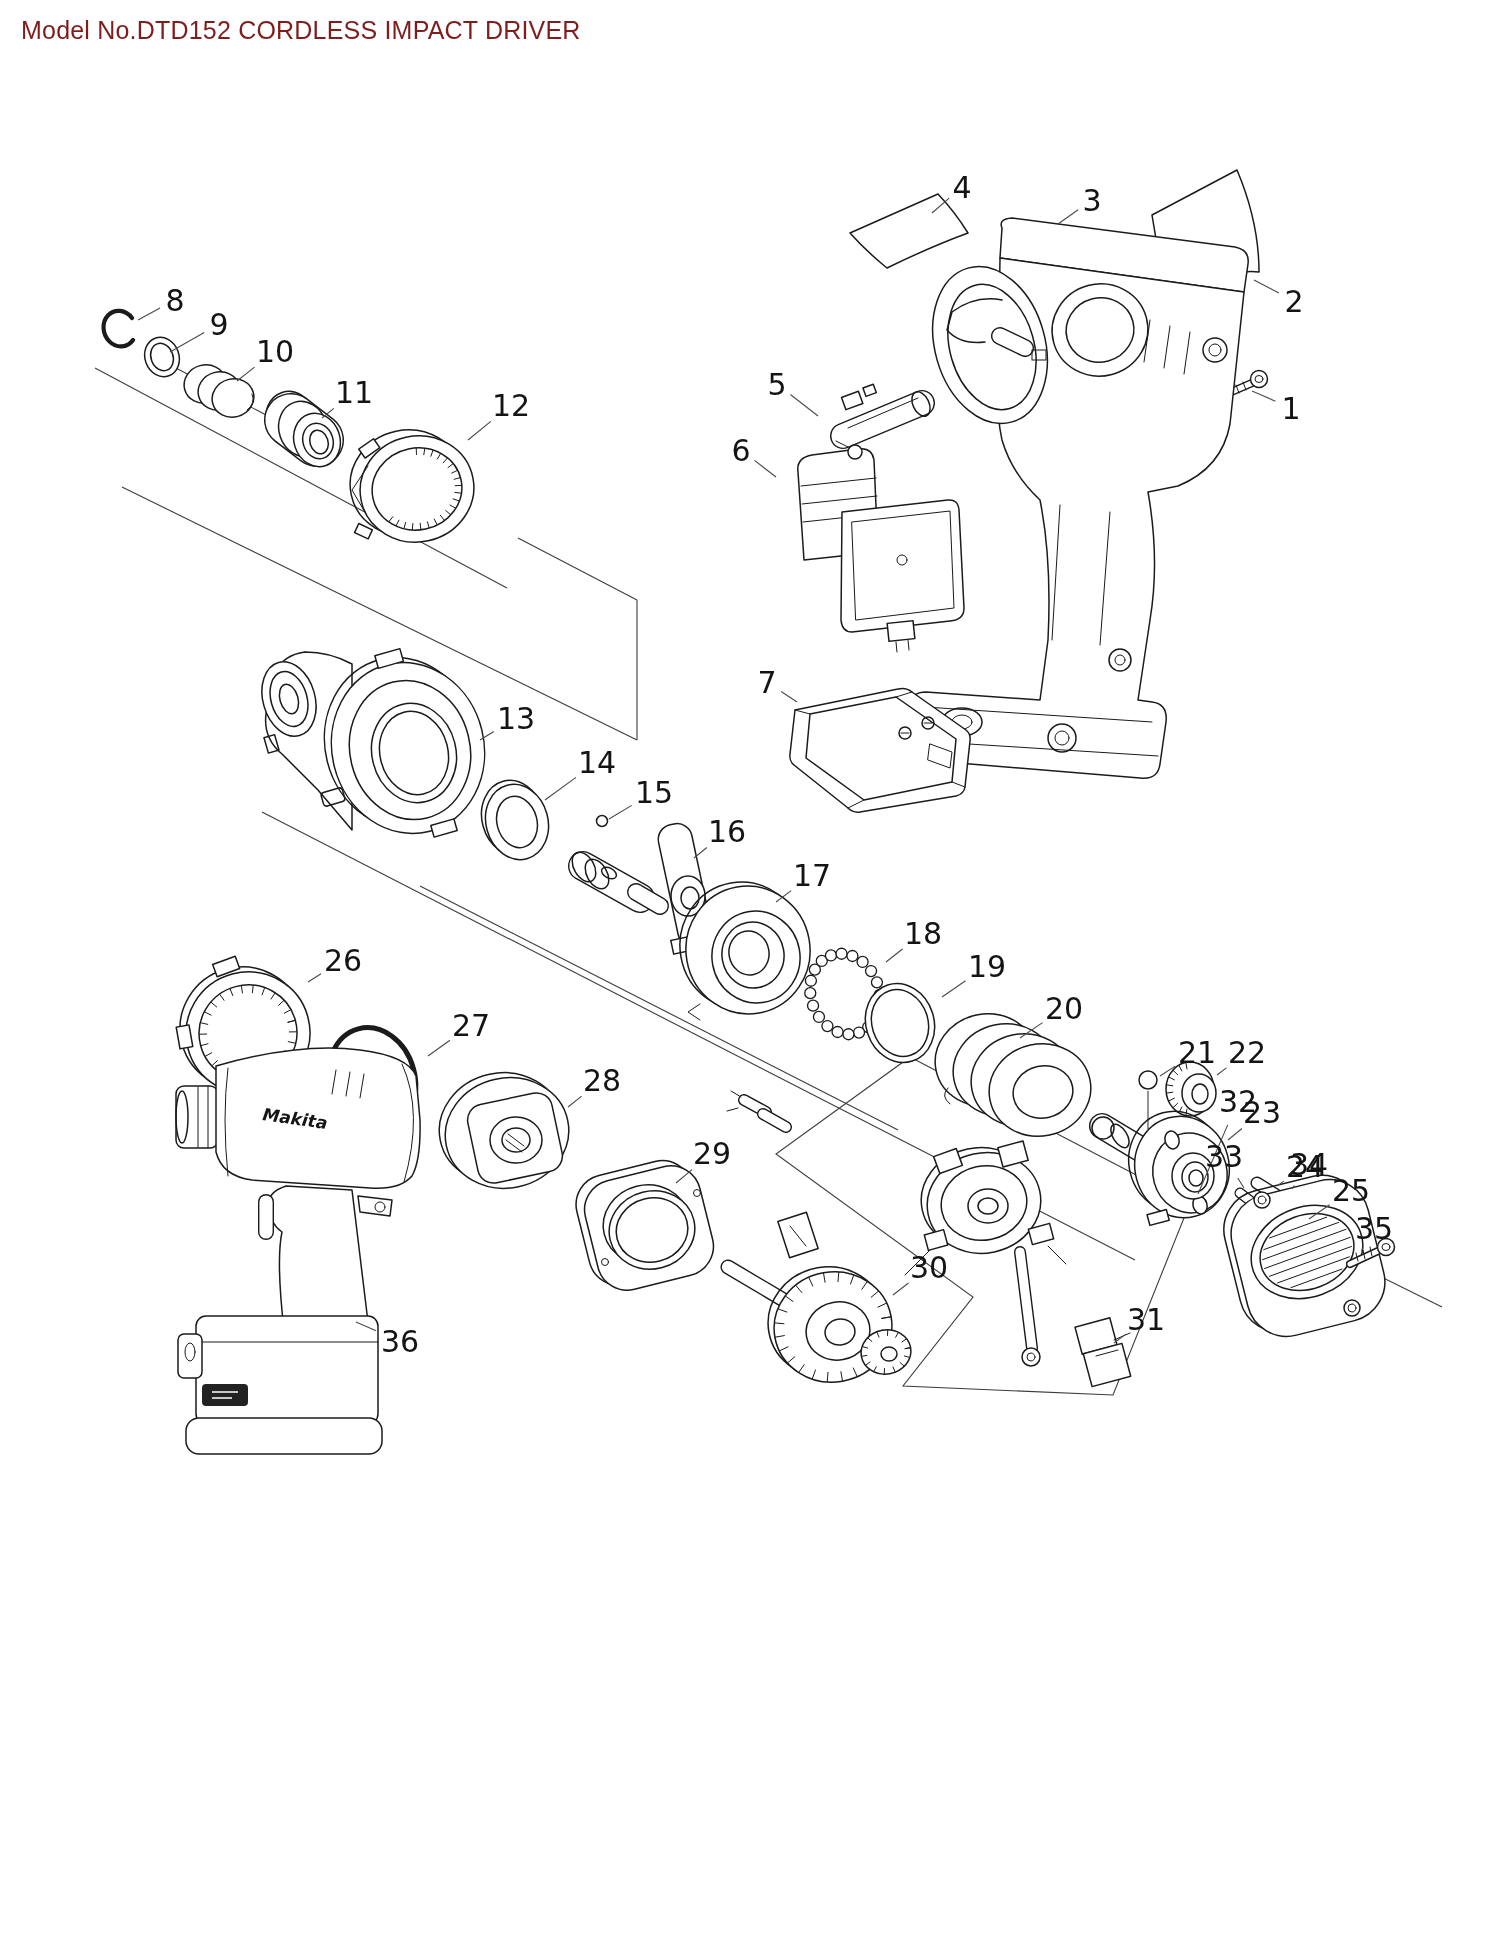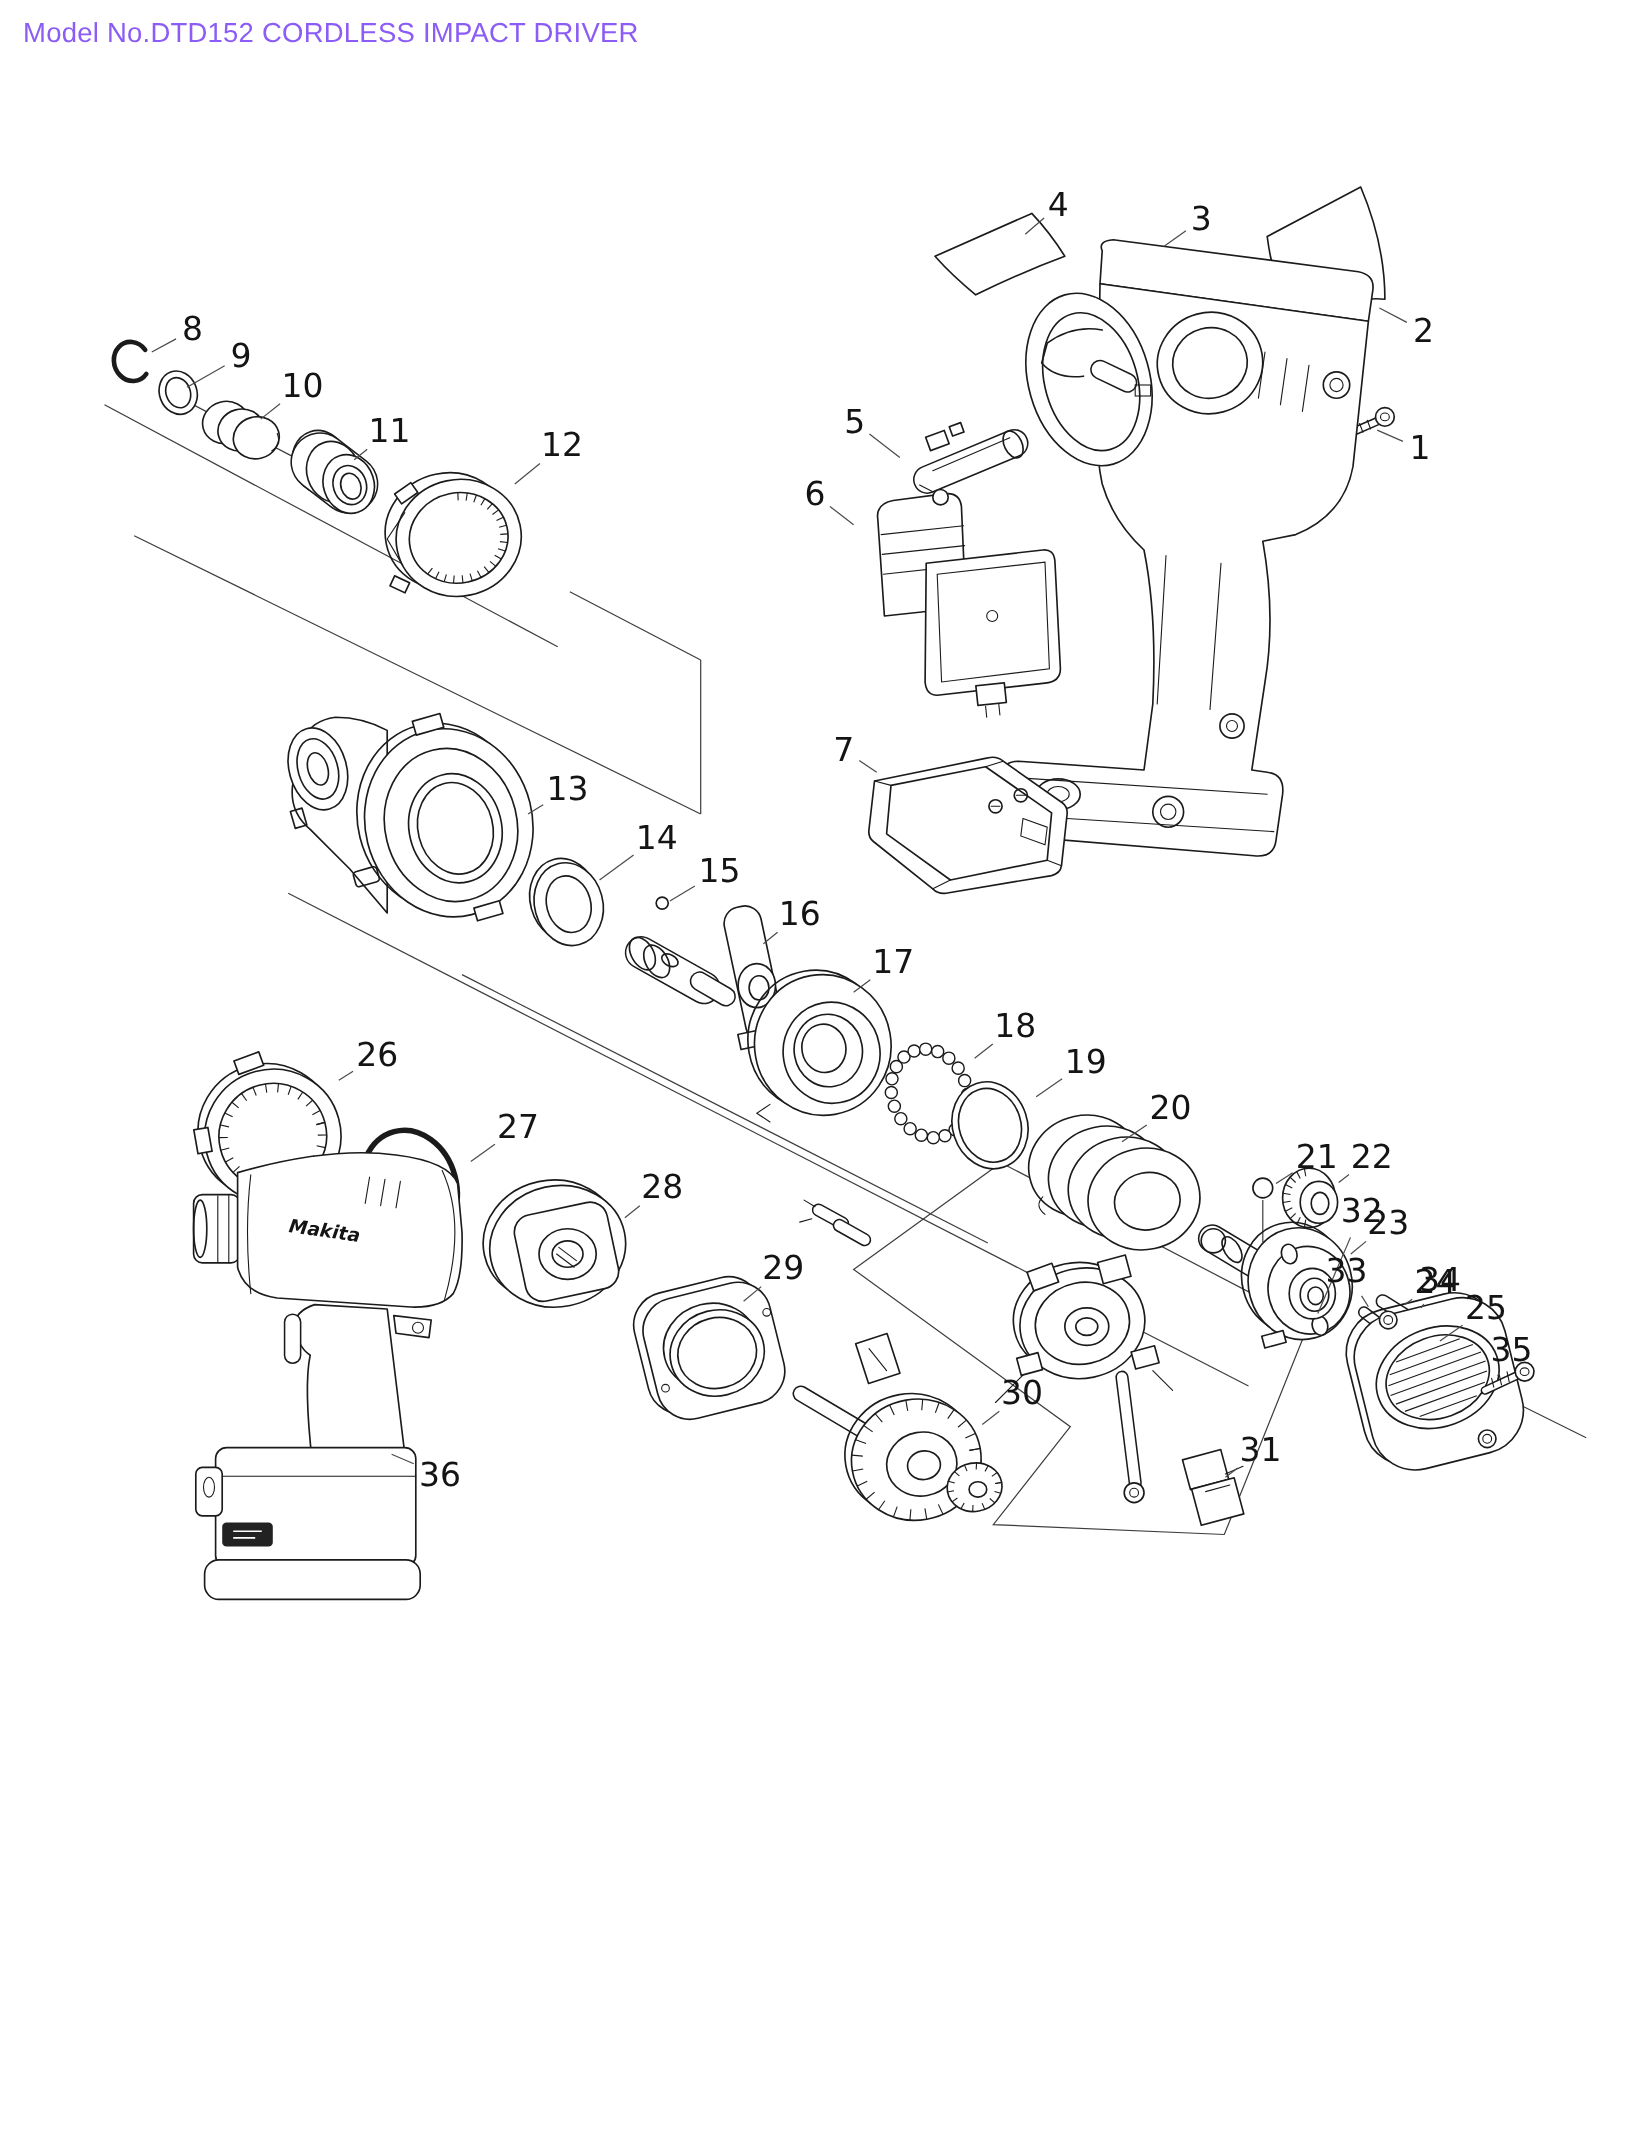--- a/index.html
+++ b/index.html
@@ -1,18 +1,18 @@
 <!DOCTYPE html>
 <html><head>
 <meta charset="utf-8">
 <style>
   html,body{margin:0;padding:0;background:#fff;}
   #page{position:relative;width:1500px;height:1954px;background:#fff;overflow:hidden;
         font-family:"Liberation Sans", sans-serif;}
-  #title{position:absolute;left:21px;top:16px;font-size:25px;letter-spacing:.2px;color:#8b5cf6;}
+  #title{position:absolute;left:21px;top:16px;font-size:25px;letter-spacing:.2px;color:#7f1d1d;}
   svg{position:absolute;left:0;top:0;}
   .ln{stroke:#3d3d3d;stroke-width:1.1;fill:none;}
   .p {stroke:#1b1b1b;stroke-width:1.5;fill:none;stroke-linecap:round;stroke-linejoin:round;}
   .pf{stroke:#1b1b1b;stroke-width:1.5;fill:#ffffff;stroke-linejoin:round;}
   .d {stroke:#1b1b1b;stroke-width:1;fill:none;stroke-linecap:round;}
 </style>
 </head>
 <body>
 
 <div id="page">

